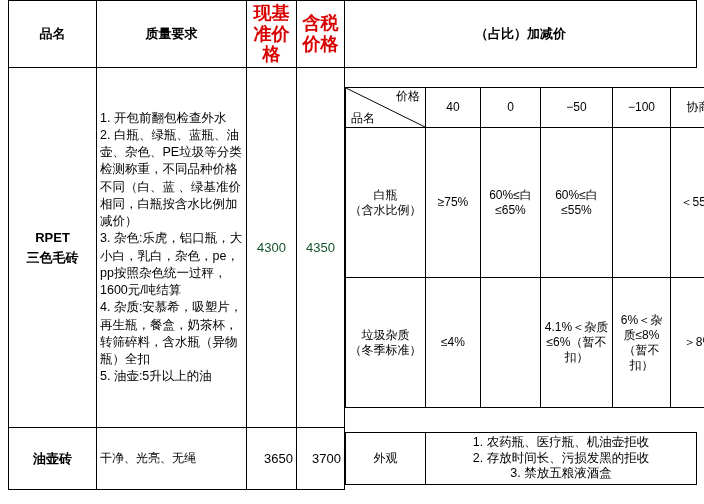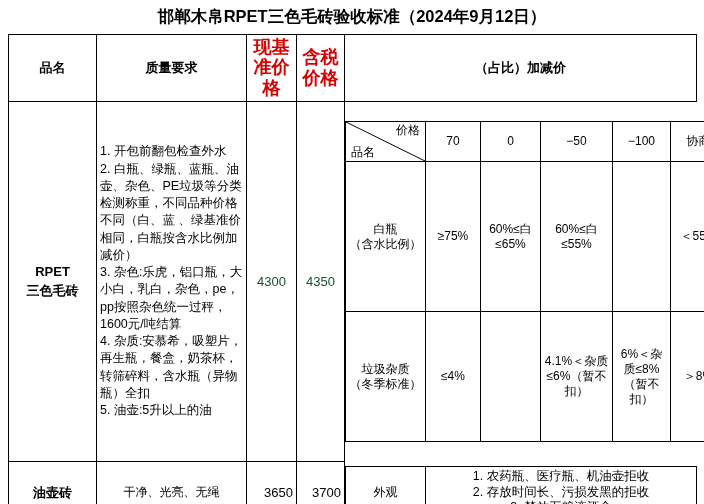--- a/index.html
+++ b/index.html
@@ -49,21 +49,20 @@
     padding: 6px 2px;
   }
   .hdr-red {
     color: #d80000;
     font-weight: bold;
     text-align: center;
     font-size: 18px;
     line-height: 1.15;
   }
   .cell-center {
-    text-align: center;
   }
   .prodname {
     text-align: center;
     font-size: 13px;
     font-weight: bold;
     line-height: 1.5;
     margin-left: 8px;
   }
   .req-text {
     font-size: 12.5px;
@@ -135,21 +134,20 @@
     padding: 4px 6px;
     vertical-align: middle;
   }
   .small-cell { font-size: 12px; line-height: 1.3; }
 </style>
 </head>
 <body>
 
 <div class="page">
 
-  <div class="doc-title">邯郸木帛RPET三色毛砖验收标准（2024年9月12日）</div>
 
   <table class="main">
     <colgroup>
       <col style="width:88px">
       <col style="width:150px">
       <col style="width:50px">
       <col style="width:48px">
       <col style="width:352px">
     </colgroup>
     <tbody>
@@ -186,21 +184,21 @@
               <tr>
                 <td class="diag">
                   <span class="dline">
                     <svg width="100%" height="100%" viewBox="0 0 80 40" preserveAspectRatio="none">
                       <line x1="0" y1="0" x2="80" y2="40" stroke="#000" stroke-width="1"></line>
                     </svg>
                   </span>
                   <span class="dprice">价格</span>
                   <span class="dname">品名</span>
                 </td>
-                <td>70</td>
+                <td>40</td>
                 <td>0</td>
                 <td>−50</td>
                 <td>−100</td>
                 <td>协商</td>
               </tr>
               <tr style="height:150px;">
                 <td class="small-cell" style="white-space:pre-line;">白瓶
 （含水比例）</td>
                 <td class="small-cell">≥75%</td>
                 <td class="small-cell">60%≤白≤65%</td>

